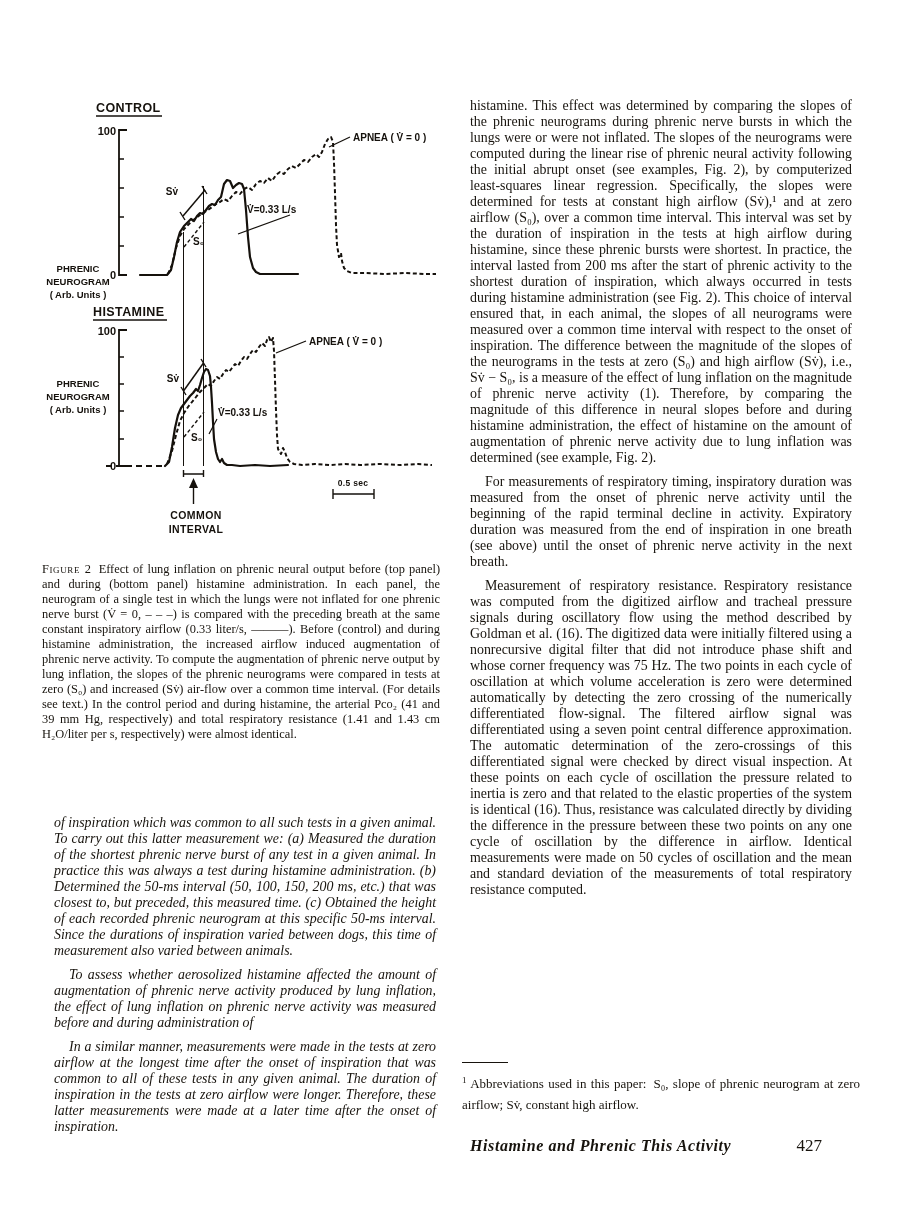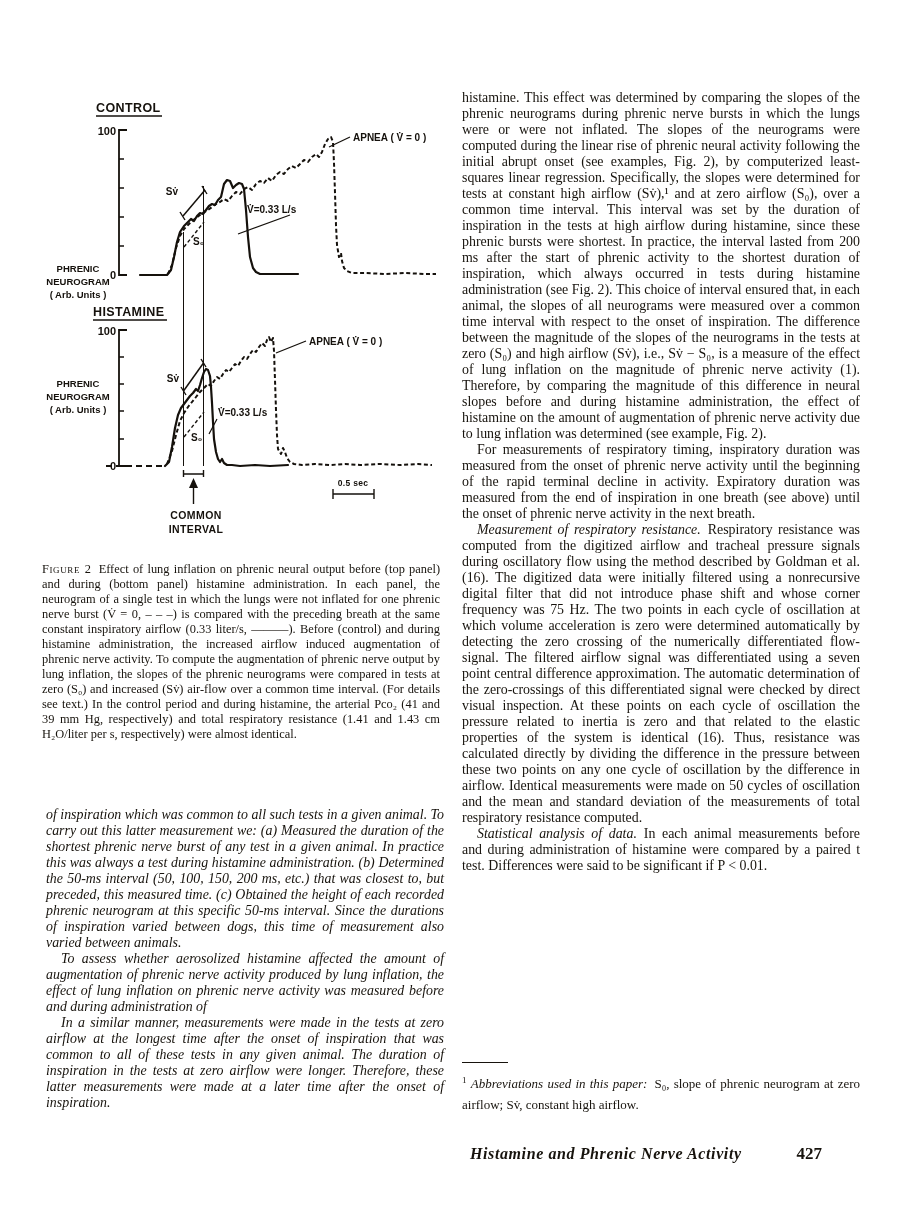--- a/index.html
+++ b/index.html
@@ -24,31 +24,31 @@
   .ptr{fill:none;stroke:#15110c;stroke-width:1.2}
   .pre{fill:none;stroke:#15110c;stroke-width:2;stroke-dasharray:6 4}
   .ah{fill:#15110c}
   
   .caption{position:absolute;left:42px;top:546px;width:398px;font-size:12.4px;
            line-height:15px;text-align:justify;margin-top:16px;}
   .figlabel{font-variant:small-caps;letter-spacing:.6px;margin-right:7px;}
   .bodycol{position:absolute;width:398px;font-size:13.9px;line-height:16px;text-align:justify;}
   #leftcol{left:46px;top:807px;font-style:italic;}
   #rightcol{left:462px;top:90px;}
-  .bodycol p{margin:0;}
+  .bodycol p{margin:8px;}
   .bodycol p.ind{text-indent:15px;}
-  .lead{font-style:italic;margin-right:7px;}
+  .lead{margin-right:7px;}
   .results{margin:17px 0 13px 58px;font-size:15px;letter-spacing:5.5px;text-indent:0;}
   .footnote{position:absolute;left:462px;top:1062px;width:398px;font-size:13px;
             line-height:21px;text-align:justify;}
   .fn-rule{width:46px;border-top:1.5px solid #17130d;margin-bottom:7px;}
   .footnote sup{font-size:9px;}
   .pagefooter{position:absolute;left:462px;top:1136px;width:398px;display:flex;align-items:baseline;}
   .runtitle{font-style:italic;font-weight:bold;font-size:16px;letter-spacing:.6px;margin-left:8px;}
-  .pagenum{margin-left:auto;margin-right:38px;font-size:17px;font-weight:bold;margin-top:8px;}
+  .pagenum{margin-left:auto;margin-right:38px;font-size:17px;font-weight:normal;}
 </style>
 </head>
 <body>
 
 <div id="page">
 
   <svg id="fig" width="420" height="460" viewBox="0 0 420 460">
 
     <text x="56" y="27" class="t12">CONTROL</text>
     <path class="tk" d="M56,31 H122"></path>
@@ -111,27 +111,26 @@
   <div id="leftcol" class="bodycol">
     <p>of inspiration which was common to all such tests in a given animal. To carry out this latter measurement we: (a) Measured the duration of the shortest phrenic nerve burst of any test in a given animal. In practice this was always a test during histamine administration. (b) Determined the 50-ms interval (50, 100, 150, 200 ms, etc.) that was closest to, but preceded, this measured time. (c) Obtained the height of each recorded phrenic neurogram at this specific 50-ms interval. Since the durations of inspiration varied between dogs, this time of measurement also varied between animals.</p>
     <p class="ind">To assess whether aerosolized histamine affected the amount of augmentation of phrenic nerve activity produced by lung inflation, the effect of lung inflation on phrenic nerve activity was measured before and during administration of</p>
     <p class="ind">In a similar manner, measurements were made in the tests at zero airflow at the longest time after the onset of inspiration that was common to all of these tests in any given animal. The duration of inspiration in the tests at zero airflow were longer. Therefore, these latter measurements were made at a later time after the onset of inspiration.</p>
   </div>
 
   <div id="rightcol" class="bodycol">
     <p>histamine. This effect was determined by comparing the slopes of the phrenic neurograms during phrenic nerve bursts in which the lungs were or were not inflated. The slopes of the neurograms were computed during the linear rise of phrenic neural activity following the initial abrupt onset (see examples, Fig. 2), by computerized least-squares linear regression. Specifically, the slopes were determined for tests at constant high airflow (Sv̇),¹ and at zero airflow (S₀), over a common time interval. This interval was set by the duration of inspiration in the tests at high airflow during histamine, since these phrenic bursts were shortest. In practice, the interval lasted from 200 ms after the start of phrenic activity to the shortest duration of inspiration, which always occurred in tests during histamine administration (see Fig. 2). This choice of interval ensured that, in each animal, the slopes of all neurograms were measured over a common time interval with respect to the onset of inspiration. The difference between the magnitude of the slopes of the neurograms in the tests at zero (S₀) and high airflow (Sv̇), i.e., Sv̇ − S₀, is a measure of the effect of lung inflation on the magnitude of phrenic nerve activity (1). Therefore, by comparing the magnitude of this difference in neural slopes before and during histamine administration, the effect of histamine on the amount of augmentation of phrenic nerve activity due to lung inflation was determined (see example, Fig. 2).</p>
     <p class="ind">For measurements of respiratory timing, inspiratory duration was measured from the onset of phrenic nerve activity until the beginning of the rapid terminal decline in activity. Expiratory duration was measured from the end of inspiration in one breath (see above) until the onset of phrenic nerve activity in the next breath.</p>
     <p class="ind"><span class="lead">Measurement of respiratory resistance.</span><span>Respiratory resistance was computed from the digitized airflow and tracheal pressure signals during oscillatory flow using the method described by Goldman et al. (16). The digitized data were initially filtered using a nonrecursive digital filter that did not introduce phase shift and whose corner frequency was 75 Hz. The two points in each cycle of oscillation at which volume acceleration is zero were determined automatically by detecting the zero crossing of the numerically differentiated flow-signal. The filtered airflow signal was differentiated using a seven point central difference approximation. The automatic determination of the zero-crossings of this differentiated signal were checked by direct visual inspection. At these points on each cycle of oscillation the pressure related to inertia is zero and that related to the elastic properties of the system is identical (16). Thus, resistance was calculated directly by dividing the difference in the pressure between these two points on any one cycle of oscillation by the difference in airflow. Identical measurements were made on 50 cycles of oscillation and the mean and standard deviation of the measurements of total respiratory resistance computed.</span></p>
-    <p class="ind"><span class="lead">Statistical analysis of data.</span><span>In each animal measurements before and during administration of histamine were compared by a paired t test. Differences were said to be significant if P &lt; 0.01.</span></p>
   </div>
 
   <div class="footnote">
     <div class="fn-rule"></div>
     <sup>1</sup>
     <span class="lead">Abbreviations used in this paper:</span><span>S₀, slope of phrenic neurogram at zero airflow; Sv̇, constant high airflow.</span>
   </div>
 
   <div class="pagefooter">
-    <span class="runtitle">Histamine and Phrenic Nerve Activity</span>
+    <span class="runtitle">Histamine and Phrenic This Activity</span>
     <span class="pagenum">427</span>
   </div>
 
 </div>
 
 </body></html>

